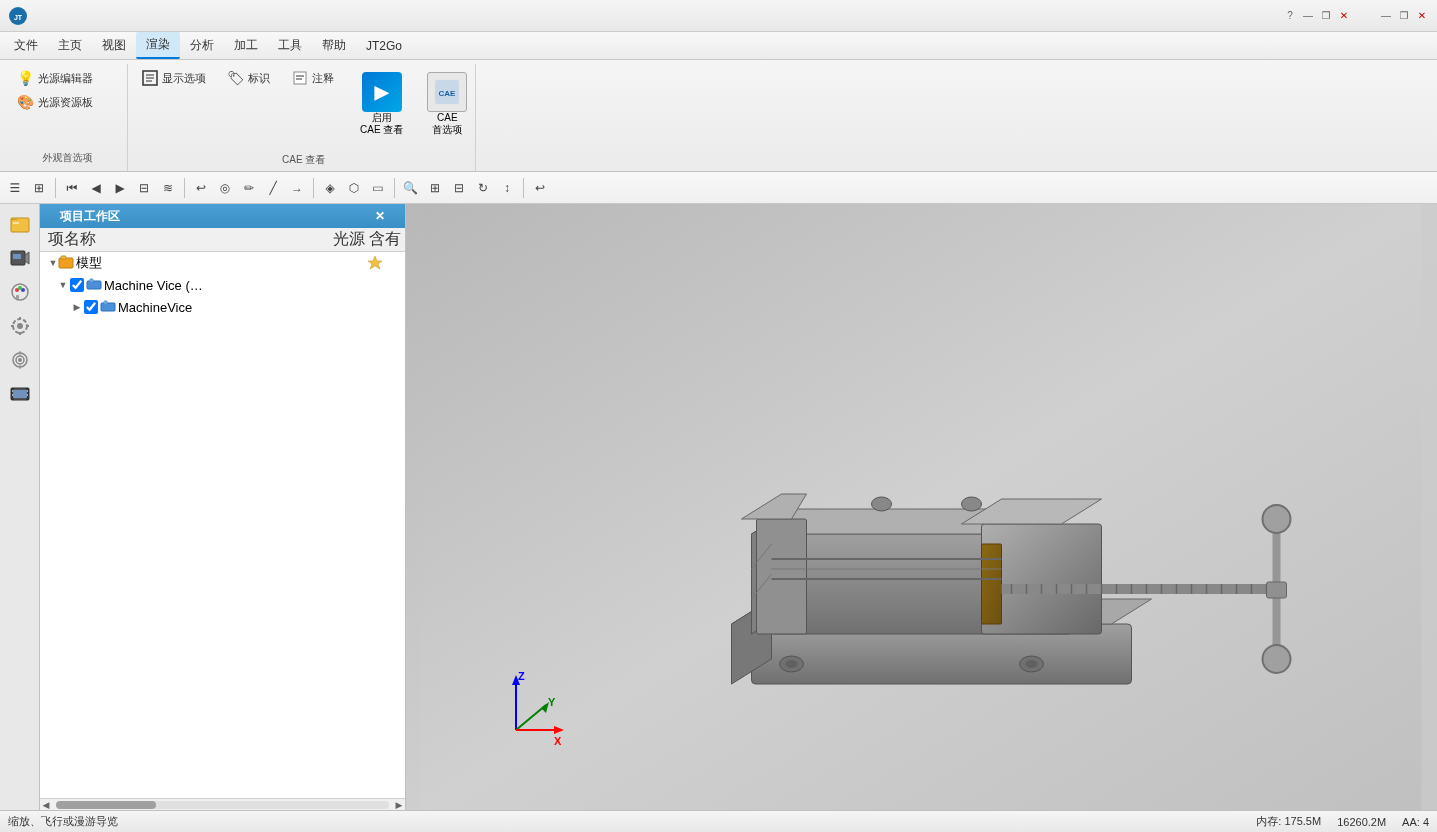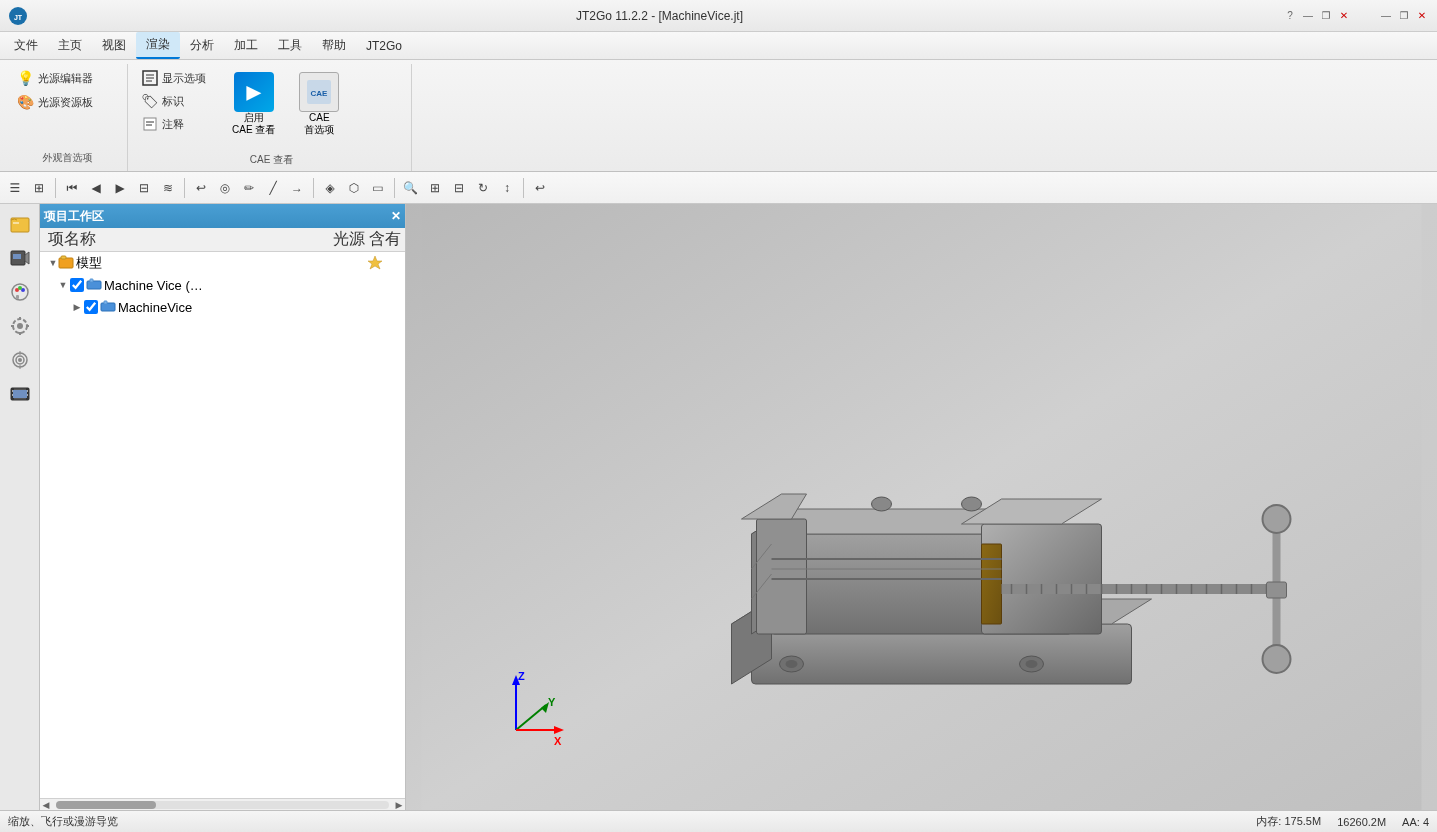--- a/index.html
+++ b/index.html
@@ -132,21 +132,21 @@
       flex: 1;
       display: flex;
       flex-direction: column;
       background: white;
     }
     .project-header {
       height: 24px;
       background: linear-gradient(to bottom, #4a9fd4, #3a8fc4);
       display: flex;
       align-items: center;
-      padding: 0 4px;
+      padding: 0 20px;
       color: white;
       font-size: 12px;
       font-weight: bold;
     }
     .project-header-title { flex: 1; }
     .project-header-close { cursor: pointer; font-size: 12px; }
 
     .project-columns {
       display: flex;
       height: 24px;
@@ -288,21 +288,20 @@
 
 <div class="title-bar">
   <div class="title-bar-left">
     <div class="title-bar-logo">
       <svg width="20" height="20" viewBox="0 0 20 20">
         <circle cx="10" cy="10" r="9" fill="#1a6faa"></circle>
         <text x="10" y="14" text-anchor="middle" fill="white" font-size="7" font-weight="bold">JT</text>
       </svg>
     </div>
   </div>
-  <div class="title-bar-title">JT2Go 11.2.2 - [MachineVice.jt]</div>
   <div class="title-bar-controls">
     <div class="title-btn">?</div>
     <div class="title-btn">—</div>
     <div class="title-btn">❐</div>
     <div class="title-btn" style="color:#cc0000;">✕</div>
     <div style="width:20px;"></div>
     <div class="title-btn">—</div>
     <div class="title-btn">❐</div>
     <div class="title-btn" style="color:#cc0000;">✕</div>
   </div>
@@ -332,21 +331,21 @@
         <span class="ribbon-icon">🎨</span>
         <span>光源资源板</span>
       </div>
     </div>
     <div style="position:absolute; bottom:4px; left:0; right:0; text-align:center;" class="ribbon-section-label">
       <div class="ribbon-btn" style="justify-content:center; font-size:10px; color:#555;">外观首选项</div>
     </div>
   </div>
 
   <div class="ribbon-section" style="min-width:280px; gap:8px;">
-    <div style="display:flex; flex-direction:column; gap:3px;">
+    <div style="display:flex; flex-direction:row; gap:10px;">
       <div class="ribbon-btn">
         <span class="ribbon-icon">
           <svg width="16" height="16">
               <rect x="1" y="1" width="14" height="14" fill="none" stroke="#333" stroke-width="1.5"></rect>
               <line x1="4" y1="5" x2="12" y2="5" stroke="#333"></line>
               <line x1="4" y1="8" x2="12" y2="8" stroke="#333"></line>
               <line x1="4" y1="11" x2="10" y2="11" stroke="#333"></line>
             </svg>
         </span>
         <span>显示选项</span>

